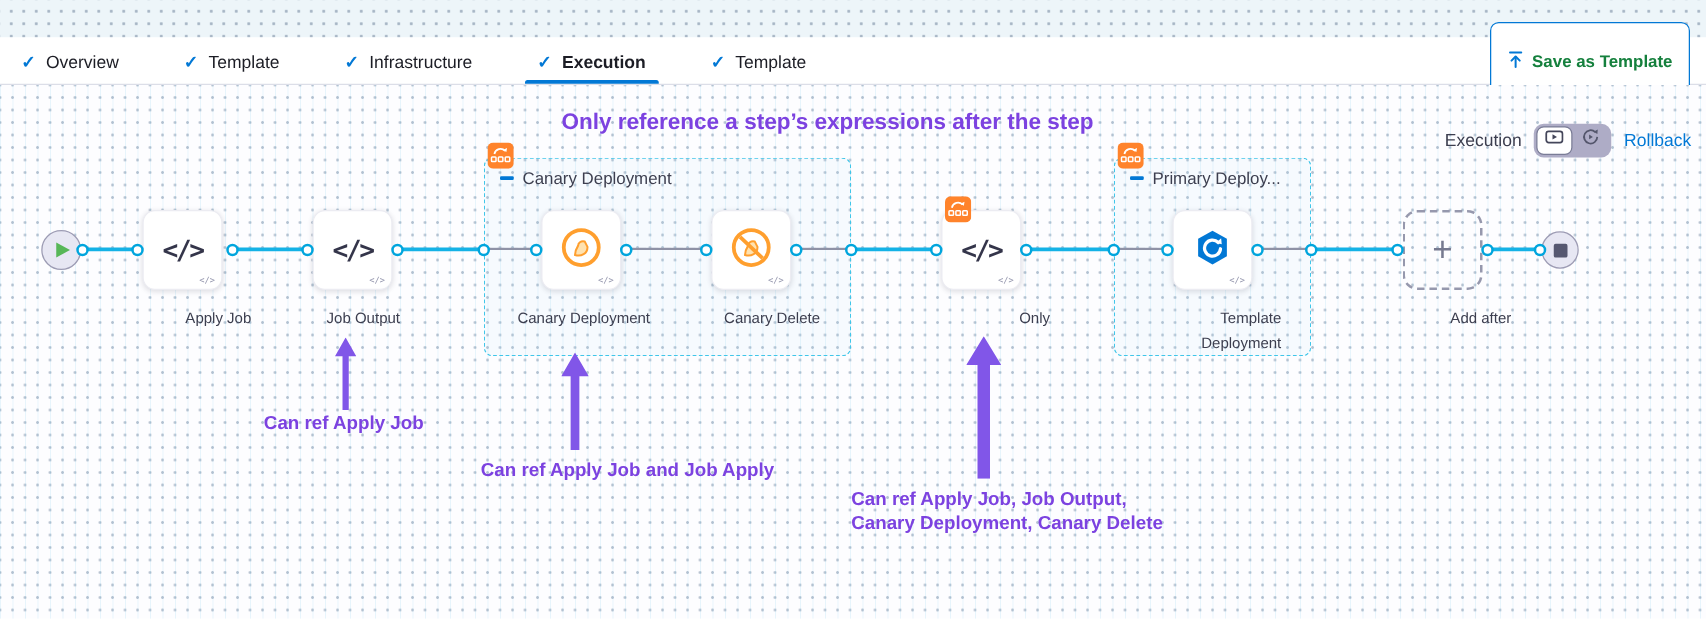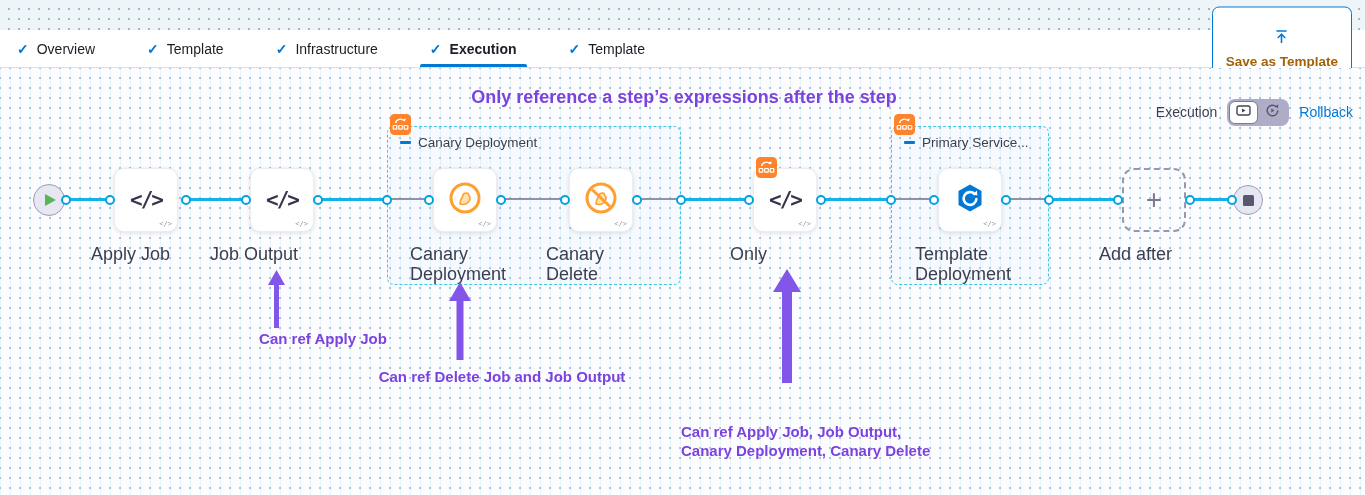--- a/index.html
+++ b/index.html
@@ -16,32 +16,32 @@
   .tabbar { height:38px; background:#fff; border-bottom:1px solid #dcdee8;
     display:flex; align-items:center; padding-left:17px; gap:52px; position:relative; }
   .tab { display:flex; align-items:center; gap:8px; height:100%;
     font-size:14px; color:#1c1d25; cursor:pointer; position:relative; white-space:nowrap; }
   .tab .chk { color:#0278d5; font-size:14px; font-weight:bold; }
   .tab.active { font-weight:700; }
   .tab.active::after { content:""; position:absolute; left:-10px; right:-10px; bottom:0;
     height:3px; background:#0278d5; border-radius:2px 2px 0 0; }
   .save-btn { position:absolute; right:13px; top:50%; transform:translateY(-50%);
     display:flex; align-items:center; gap:7px; background:#fff;
-    border:1px solid #0278d5; color:#a16207; border-radius:7px;
-    padding:22px 13px; font-size:13.5px; font-weight:600; cursor:pointer;flex-direction:column; }
+    border:1px solid #0278d5; color:#15803d; border-radius:7px;
+    padding:22px 13px; font-size:13.5px; font-weight:600; cursor:pointer; }
 
   
   .canvas { position:relative; height:427px;
     background-color:#fdfdff;
     background-image:
       linear-gradient(to right, rgba(2,160,224,.09) 1px, transparent 1px),
       radial-gradient(circle, rgba(120,140,165,.5) .9px, transparent 1.3px);
     background-size:10px 10px, 10px 10px; background-position:0 0, 5px 5px; }
 
-  .callout-title { position:absolute; top:19px; left:344px; width:680px; text-align:center;
+  .callout-title { position:absolute; top:19px; left:322px; width:680px; text-align:center;
     font-size:18px; font-weight:700; color:#7c42e0; }
 
   
   .mode-row { position:absolute; top:30px; right:12px; height:28px;
     display:flex; align-items:center; gap:10px; }
   .mode-label { font-size:14px; color:#3c3e4f; }
   .toggle { display:flex; background:#aeacc6; border-radius:8px; padding:2px; }
   .seg { width:29px; height:23px; display:flex; align-items:center; justify-content:center;
     border-radius:6px; cursor:pointer; }
   .seg.active { background:#fff; border:1px solid #7a7c96; }
@@ -74,22 +74,22 @@
     box-shadow:none; }
   .plus-ic { font-size:28px; font-weight:300; color:#777a90; line-height:1; }
   .endpoint { position:absolute; border-radius:50%; background:#e7e7f3; border:1px solid #9d9cb4;
     display:flex; align-items:center; justify-content:center; z-index:3; cursor:pointer; }
   .start-node { left:33px; top:116px; width:32px; height:32px; }
   .end-node { left:1233px; top:117px; width:30px; height:30px; }
   .play-tri { width:0; height:0; border-top:6.5px solid transparent; border-bottom:6.5px solid transparent;
     border-left:11px solid #57b757; margin-left:3px; }
   .stop-sq { width:11px; height:11px; background:#565870; border-radius:1.5px; }
 
-  .nlabel { position:absolute; top:176px; width:110px; text-align:left;
-    font-size:18px; line-height:20px; color:#3c3e4f; z-index:3; }
+  .nlabel { position:absolute; top:176px; width:110px; text-align:right;
+    font-size:12px; line-height:20px; color:#3c3e4f; z-index:3; }
 
   
   .ann { position:absolute; font-size:15px; font-weight:700; color:#7c42e0; z-index:6; }
   .arrow { position:absolute; z-index:6; }
 </style>
 </head>
 <body>
 
 <div class="topstrip"></div>
 
@@ -150,21 +150,21 @@
 
   <div class="gbox" style="left:387px; width:294px;">
     <div class="ghead">
       <span class="minus"></span>
       <span>Canary Deployment</span>
     </div>
   </div>
   <div class="gbox" style="left:891px; width:158px;">
     <div class="ghead">
       <span class="minus"></span>
-      <span>Primary Service...</span>
+      <span>Primary Deploy...</span>
     </div>
   </div>
 
   <span class="badge" style="left:390px; top:46px;"><svg width="21" height="21" viewBox="0 0 21 21">
         <rect width="21" height="21" rx="4.5" fill="#ff832b"></rect>
         <rect x="3.2" y="11.5" width="3.6" height="3.6" rx="0.6" fill="none" stroke="#fff" stroke-width="1.2"></rect>
         <rect x="8.7" y="11.5" width="3.6" height="3.6" rx="0.6" fill="none" stroke="#fff" stroke-width="1.2"></rect>
         <rect x="14.2" y="11.5" width="3.6" height="3.6" rx="0.6" fill="none" stroke="#fff" stroke-width="1.2"></rect>
         <path d="M5.5 9.2a5 5 0 0 1 8.6-2.4" fill="none" stroke="#fff" stroke-width="1.4"></path>
         <path d="M15.6 4.3l-.5 3.2-2.8-1.6z" fill="#fff"></path>
@@ -277,20 +277,20 @@
   <span class="arrow" style="left:268px; top:202px;"><svg width="17" height="58" viewBox="0 0 17 58">
         <polygon points="8.5,0 17,15 11,15 11,58 6,58 6,15 0,15" fill="#8156e8"></polygon>
       </svg></span>
   <span class="arrow" style="left:449px; top:214px;"><svg width="22" height="78" viewBox="0 0 22 78">
         <polygon points="11,0 22,19 14.5,19 14.5,78 7.5,78 7.5,19 0,19" fill="#8156e8"></polygon>
       </svg></span>
   <span class="arrow" style="left:773px; top:201px;"><svg width="28" height="114" viewBox="0 0 28 114">
         <polygon points="14,0 28,23 19,23 19,114 9,114 9,23 0,23" fill="#8156e8"></polygon>
       </svg></span>
 
-  <div class="ann" style="left:150px; top:262px; width:250px; text-align:center;margin-left:48px;">Can ref Apply Job</div>
-  <div class="ann" style="left:352px; top:300px; width:300px; text-align:center;">Can ref Delete Job and Job Output</div>
-  <div class="ann" style="left:681px; top:322px; width:310px; line-height:19px;margin-top:32px;">
+  <div class="ann" style="left:150px; top:262px; width:250px; text-align:center;">Can ref Apply Job</div>
+  <div class="ann" style="left:352px; top:300px; width:300px; text-align:center;">Can ref Apply Job and Job Apply</div>
+  <div class="ann" style="left:681px; top:322px; width:310px; line-height:19px;">
     <div>Can ref Apply Job, Job Output,</div>
     <div>Canary Deployment, Canary Delete</div>
   </div>
 
 </div>
 
 </body></html>

